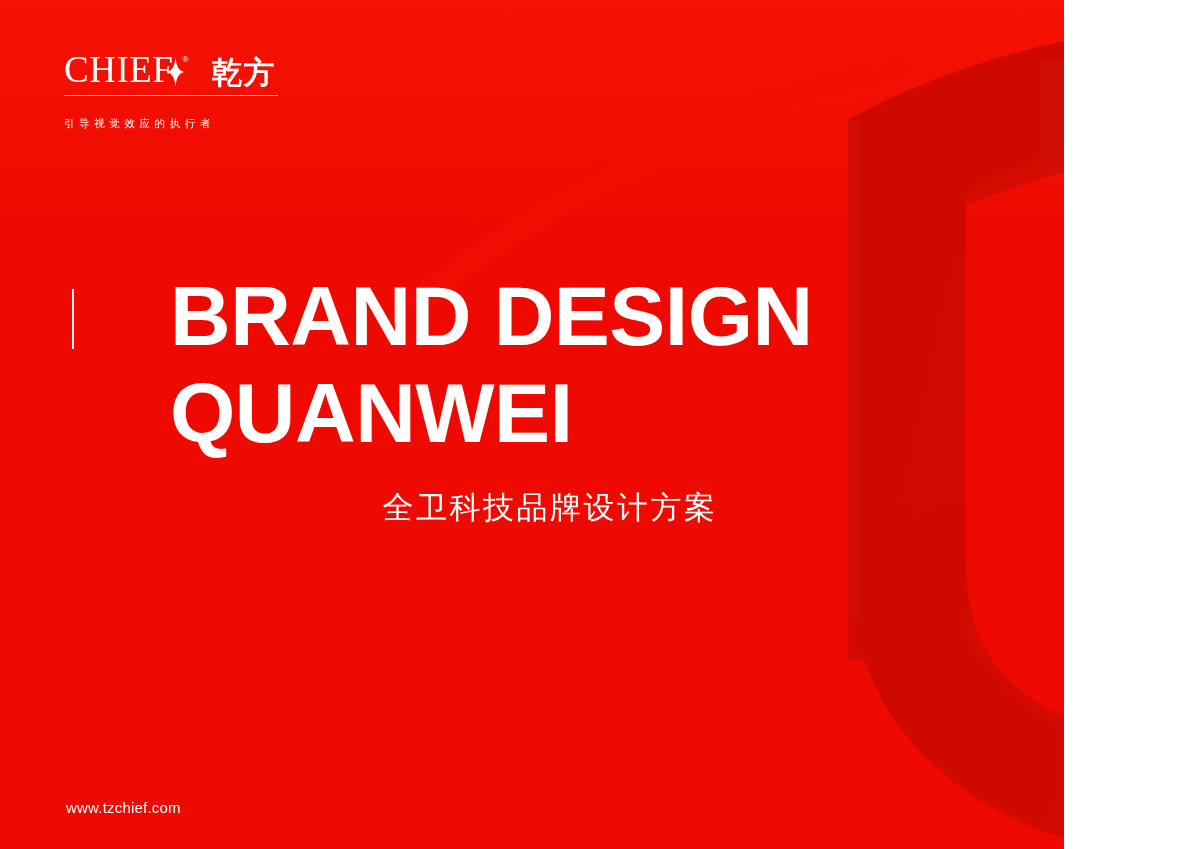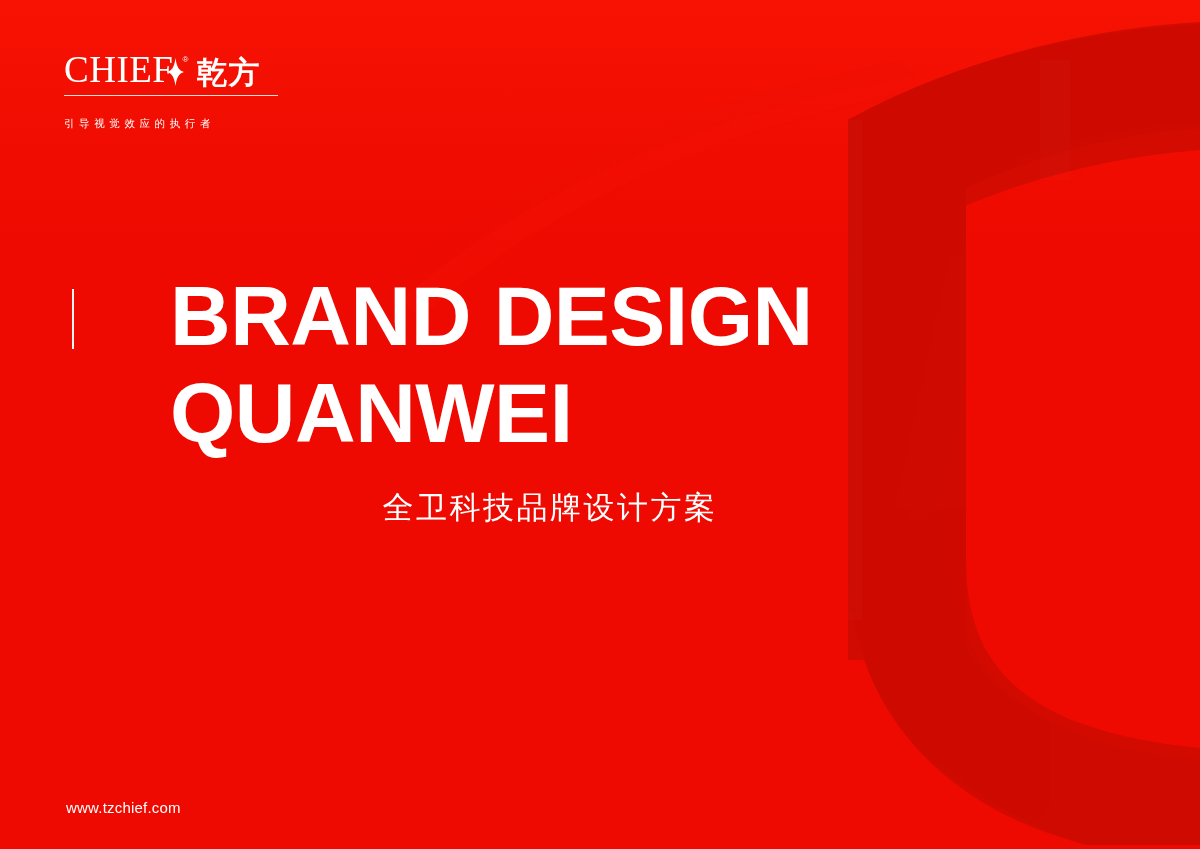--- a/index.html
+++ b/index.html
@@ -2,21 +2,21 @@
 <html><head>
 <meta charset="utf-8">
 <style>
   html, body {
     margin: 0;
     padding: 0;
     background: #ffffff;
   }
   #slide {
     position: relative;
-    width: 1200px;
+    width: 1064px;
     height: 849px;
     overflow: hidden;
     background: #a21caf;
     font-family: "Liberation Sans", sans-serif;
     -webkit-font-smoothing: antialiased;
   }
 
   
   .bg-art {
     position: absolute;
@@ -66,21 +66,21 @@
     font-size: 8px;
     color: #ffffff;
     line-height: 8px;
   }
   .logo-cn {
     font-family: "DejaVu Sans", sans-serif;
     font-size: 31px;
     line-height: 31px;
     color: #ffffff;
     font-weight: 600;
-    margin-left: 11px;
+    margin-left: 26px;
     letter-spacing: 1px;
     white-space: nowrap;
   }
   .logo-rule {
     width: 214px;
     height: 1px;
     background: rgba(255,255,255,0.85);
     margin-top: 7px;
   }
   .logo-tagline {

